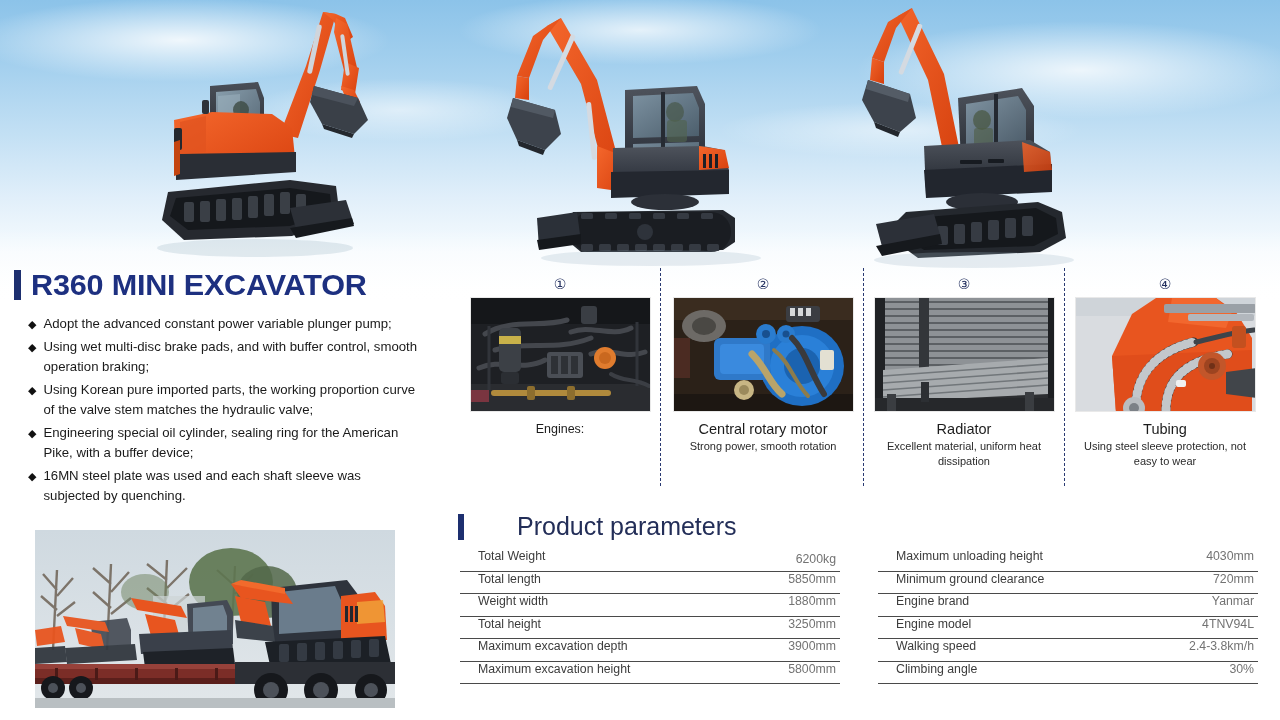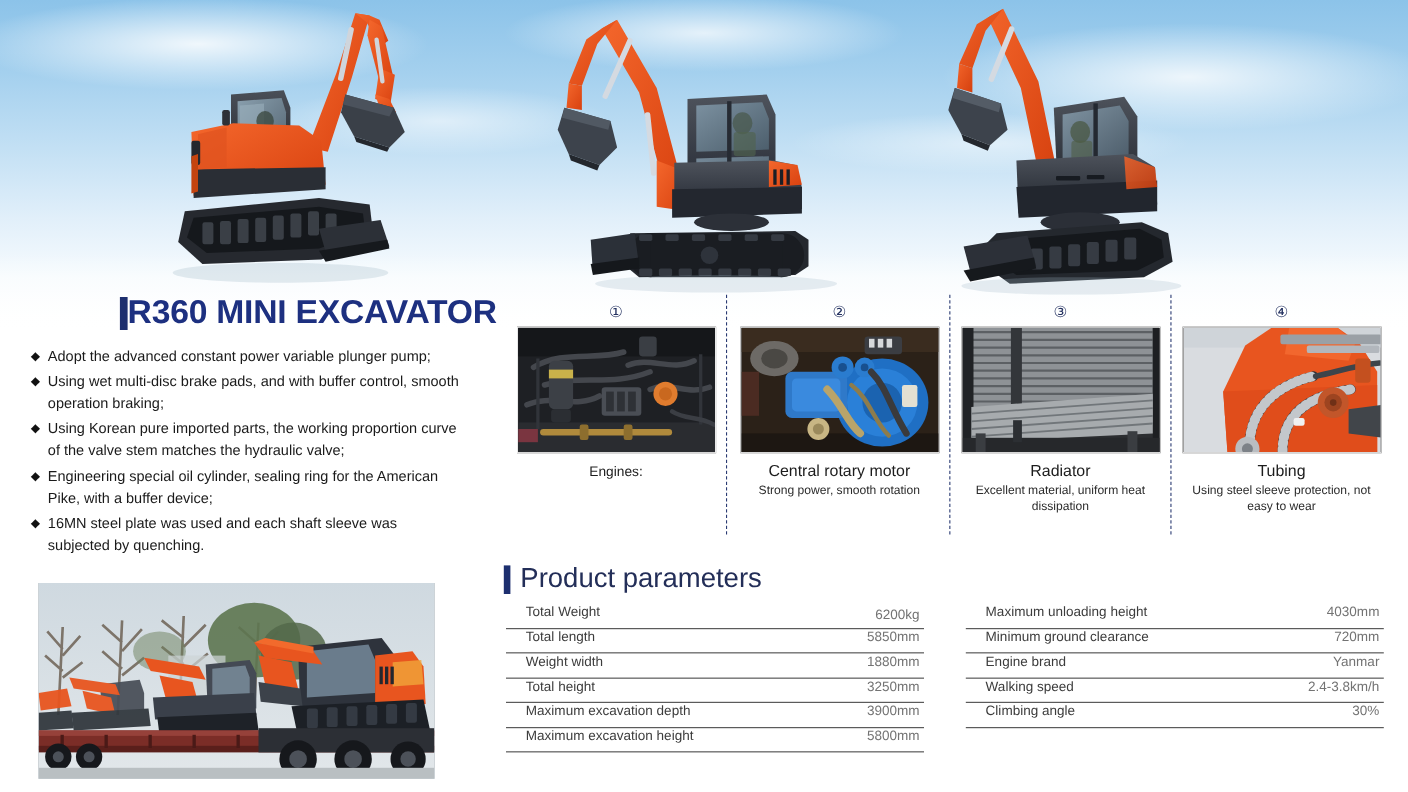--- a/index.html
+++ b/index.html
@@ -26,21 +26,21 @@
     background:linear-gradient(to bottom, rgba(255,255,255,0), #ffffff 80%);
   }
 
   
   .exc { position:absolute; }
   .exc svg { display:block; }
 
   
   #left-col { position:absolute; left:0px; top:268px; width:445px; }
 
-  .heading-row { display:flex; align-items:center; padding-left:14px;justify-content:flex-end; }
+  .heading-row { display:flex; align-items:center; gap:10px; padding-left:14px; }
   .accent-bar { width:7px; height:30px; background:#1d2f6f; flex:0 0 auto; }
   #product-title {
     font-size:30px; font-weight:bold; color:#1d3080;
     letter-spacing:-0.2px; white-space:nowrap;
     font-family:"Liberation Sans", sans-serif;
     transform:scaleX(1.02); transform-origin:left center;
   }
 
   #feature-list { margin-top:12px; padding-left:28px; width:420px; }
   .feature-item {
@@ -77,21 +77,21 @@
   .fcard-desc { margin-top:2px; font-size:11px; color:#2b2b2b; line-height:15px; padding:0 6px; }
 
   .vdash {
     position:absolute; top:-8px; width:0; height:218px;
     border-left:1.5px dashed #2a3a72;
   }
 
   
   #params-head { position:absolute; left:458px; top:512px; display:flex; align-items:center; gap:9px; }
   #params-head .accent-bar { width:6px; height:26px; background:#1d2f6f; }
-  #params-title { font-size:25px; color:#232e58; font-weight:normal; }
+  #params-title { font-size:25px; color:#232e58; font-weight:normal;margin-left:44px; }
 
   .ptable { position:absolute; width:380px; font-size:12.3px; color:#3a3a3a;text-align:right; }
   #ptable-left  { left:460px; top:549px; }
   #ptable-right { left:878px; top:549px; }
   .prow {
     display:flex; justify-content:space-between; align-items:baseline;
     height:22.5px; border-bottom:1.1px solid #4a4a4a;
     padding:0 4px 0 18px;
   }
   .prow:first-child { border-top:none; }
@@ -648,20 +648,24 @@
   </div>
   <div class="prow">
     <span class="pk">Minimum ground clearance</span>
     <span class="pv">720mm</span>
   </div>
   <div class="prow">
     <span class="pk">Engine brand</span>
     <span class="pv">Yanmar</span>
   </div>
   <div class="prow">
+    <span class="pk">Engine model</span>
+    <span class="pv">4TNV94L</span>
+  </div>
+  <div class="prow">
     <span class="pk">Walking speed</span>
     <span class="pv">2.4-3.8km/h</span>
   </div>
   <div class="prow">
     <span class="pk">Climbing angle</span>
     <span class="pv">30%</span>
   </div>
 </div>
 
 </body></html>

